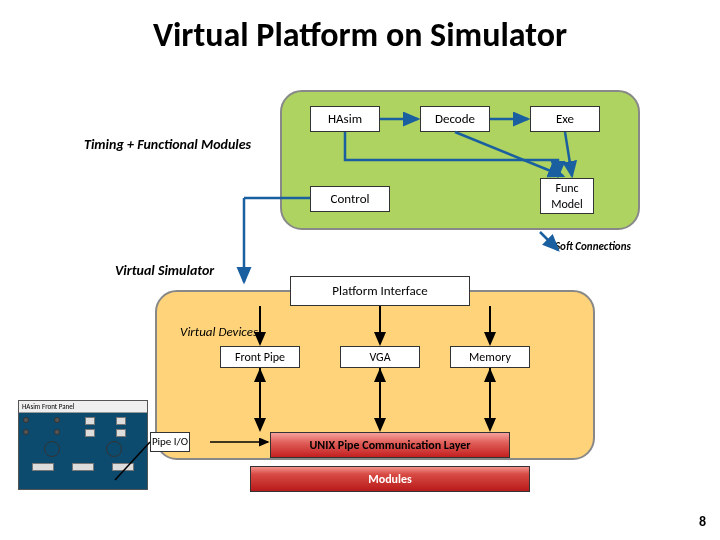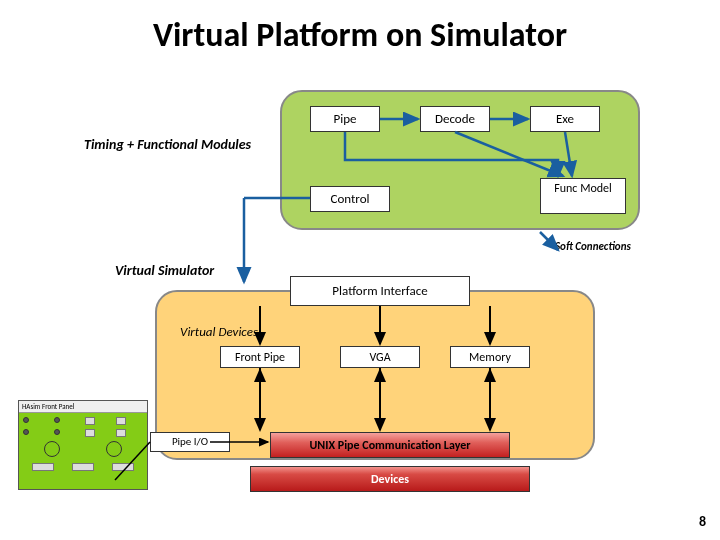--- a/index.html
+++ b/index.html
@@ -36,21 +36,21 @@
     background: #fff;
     border: 1px solid #333;
     line-height: 24px;
     text-align: center;
     font-size: 13px;
   }
   .fetch { left: 310px; top: 106px; }
   .decode { left: 420px; top: 106px; }
   .exe { left: 530px; top: 106px; }
   .control { left: 310px; top: 186px; width: 80px; }
-  .funcm { left: 540px; top: 178px; width: 86px; height: 36px; line-height: 16px; font-size: 12px; padding-top: 1px; }
+  .funcm { left: 540px; top: 178px; width: 54px; height: 36px; line-height: 16px; font-size: 12px; padding-top: 1px; }
   .tfm-label {
     position: absolute;
     left: 84px;
     top: 136px;
     font-style: italic;
     font-weight: 700;
     font-size: 14px;
   }
   .softc {
     position: absolute;
@@ -135,35 +135,35 @@
     text-align: center;
     font-size: 12px;
     font-weight: 700;
     line-height: 24px;
     color: #fff;
   }
   .pipeio {
     position: absolute;
     left: 150px;
     top: 432px;
-    width: 80px;
+    width: 40px;
     height: 20px;
     background: #fff;
     border: 1px solid #333;
     text-align: center;
     font-size: 11px;
     line-height: 18px;
   }
   .front-panel-img {
     position: absolute;
     left: 18px;
     top: 400px;
     width: 130px;
     height: 90px;
-    background: #84cc16;
+    background: #0c4a6e;
     border: 1px solid #555;
     font-size: 7px;
   }
   .front-panel-img .bar {
     background: #efefef;
     border-bottom: 1px solid #999;
     padding: 1px 3px;
     font-size: 7px;
   }
   .fp-body {
@@ -192,38 +192,38 @@
   }
 </style>
 </head>
 <body>
 
 <div class="title">Virtual Platform on Simulator</div>
 
 <div class="tfm-label">Timing + Functional Modules</div>
 <div class="top-block"></div>
 
-<div class="pipeline-box fetch">Pipe</div>
+<div class="pipeline-box fetch">HAsim</div>
 <div class="pipeline-box decode">Decode</div>
 <div class="pipeline-box exe">Exe</div>
 <div class="pipeline-box control">Control</div>
 <div class="pipeline-box funcm"><span>Func Model</span></div>
 
 <div class="softc">Soft Connections</div>
 <div class="vp-label">Virtual Simulator</div>
 
 <div class="yellow-block"></div>
 <div class="platint">Platform Interface</div>
 <div class="vd-label">Virtual Devices</div>
 <div class="dev-box fp">Front Pipe</div>
 <div class="dev-box vga">VGA</div>
 <div class="dev-box mem">Memory</div>
 
 <div class="unix-layer">UNIX Pipe Communication Layer</div>
-<div class="bluesim">Devices</div>
+<div class="bluesim">Modules</div>
 <div class="pipeio">Pipe I/O</div>
 
 <div class="front-panel-img">
   <div class="bar">HAsim Front Panel</div>
   <div class="fp-body">
     <span class="led"></span>
     <span class="led"></span>
     <span class="btn"></span>
     <span class="btn"></span>
     <span class="led"></span>

